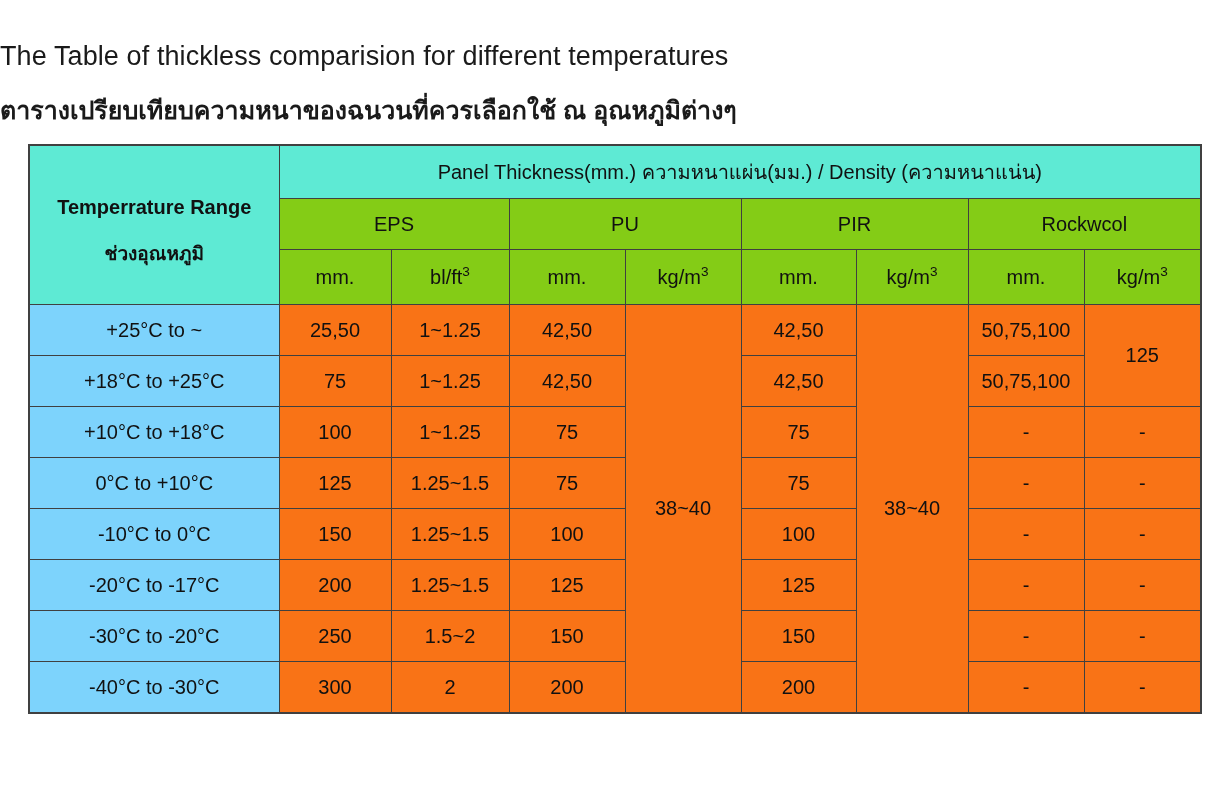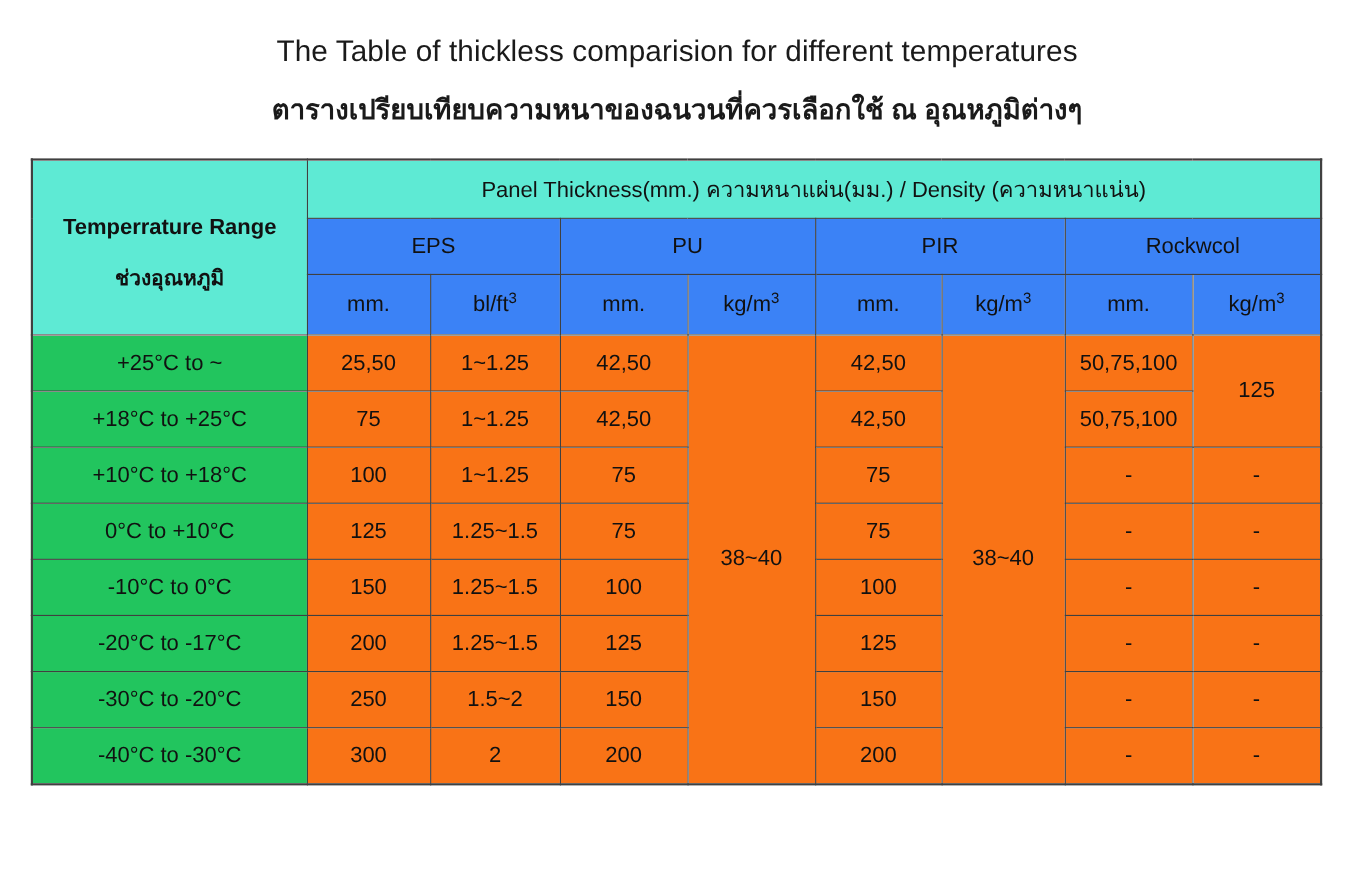--- a/index.html
+++ b/index.html
@@ -14,22 +14,22 @@
     overflow: hidden;
   }
   .page {
     position: relative;
     width: 1231px;
     height: 811px;
     box-sizing: border-box;
   }
   
   .titles {
-    padding-top: 28px;
-    text-align: center;
+    padding-top: 38px;
+    text-align: left;
   }
   .title-en {
     font-size: 27px;
     color: #1a1a1a;
     line-height: 36px;
     letter-spacing: 0.1px;
     white-space: nowrap;
   }
   .title-th {
     font-size: 25px;
@@ -60,24 +60,24 @@
     color: #111111;
     padding: 0 2px;
     overflow: hidden;
     white-space: nowrap;
   }
   
   td.green {
     background: #5eead4;
   }
   td.grey {
-    background: #3b82f6;
+    background: #84cc16;
   }
   td.peach {
-    background: #22c55e;
+    background: #7dd3fc;
   }
   td.white {
     background: #f97316;
   }
   
   .hdr-temp {
     font-size: 20px;
     line-height: 1.05;
   }
   .hdr-temp .l1 {

